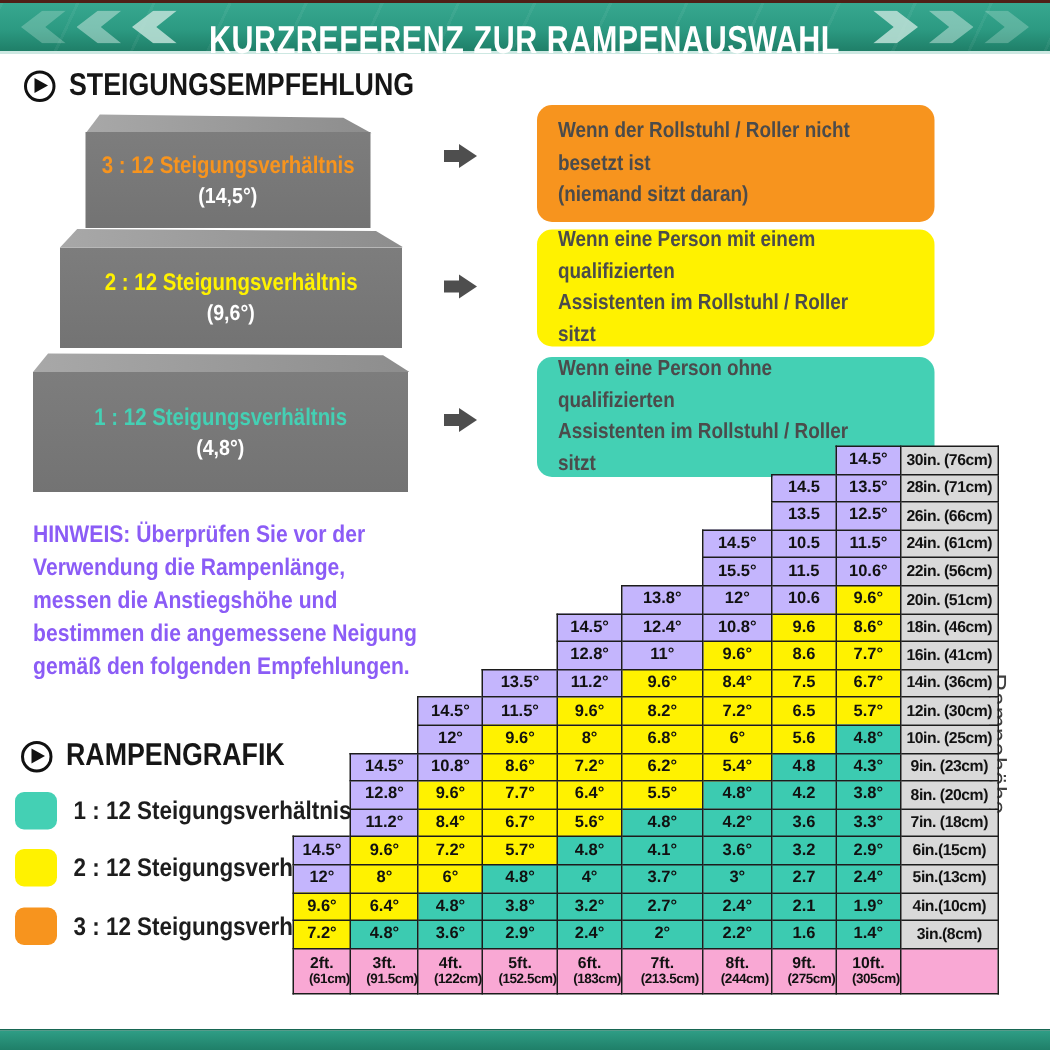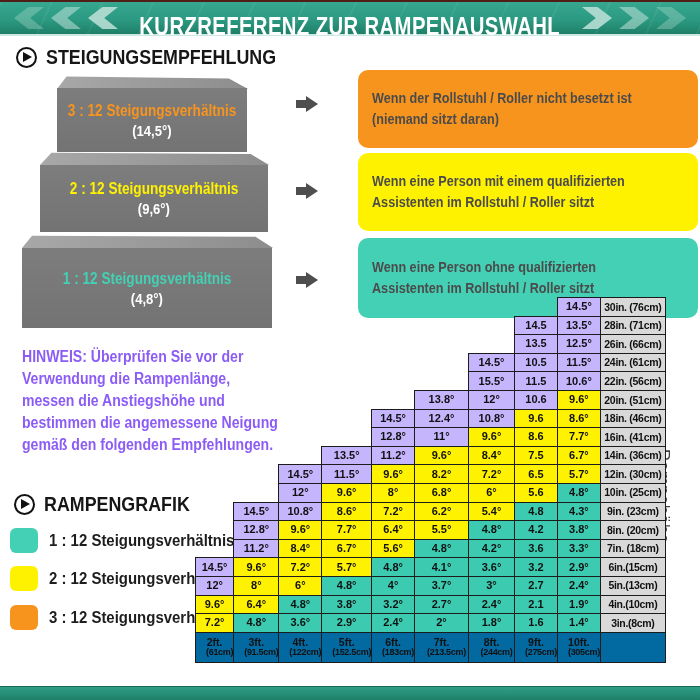--- a/index.html
+++ b/index.html
@@ -46,21 +46,21 @@
   .angle-label { font-size:14.5px; font-weight:bold; color:#fff; white-space:nowrap;
     display:inline-block; transform:scaleX(.9); }
 
   
   .big-arrow { position:absolute; width:22px; height:16px; }
   .big-arrow .bar { position:absolute; left:0; top:4px; width:11px; height:8px; background:#4e4e4e; }
   .big-arrow .head { position:absolute; left:10px; top:0; width:0; height:0;
     border-left:12px solid #4e4e4e; border-top:8px solid transparent; border-bottom:8px solid transparent; }
 
   
-  .rec-box { position:absolute; left:358px; width:340px; border-radius:10px;
+  .rec-box { position:absolute; left:358px; width:265px; border-radius:10px;
     display:flex; align-items:center; padding:10px 14px; }
   .rec-text { font-size:14.5px; font-weight:bold; color:#4b4b4b; line-height:1.45;
     white-space:pre-line; display:inline-block; transform:scaleX(.87); transform-origin:0 50%; }
 
   
   .note { position:absolute; left:22px; top:346px; width:310px;
     font-size:16px; font-weight:bold; color:#8b5cf6; line-height:1.38; }
   .note-inner { display:inline-block; transform:scaleX(.88); transform-origin:0 0; width:340px; }
   .note-lines { white-space:pre-line; }
 
@@ -73,21 +73,21 @@
   
   .ramp-table { position:absolute; left:195px; top:297px; border-collapse:collapse; table-layout:fixed; z-index:3; }
   .ramp-table td { height:18.6px; text-align:center; vertical-align:middle;
     font-size:11px; font-weight:bold; color:#111; line-height:1; padding:0; }
   td.cell { border:1.5px solid #1c1c1c; }
   td.cell-empty { border:none; background:transparent; }
   td.cell-o { background:#c4b5fd; }
   td.cell-y { background:#FFF200; }
   td.cell-t { background:#3CCBB1; }
   td.label-cell { background:#D9D9D9; font-size:10.5px; letter-spacing:-0.3px; }
-  .ramp-table tr.hdr td { height:30px; background:#0369a1; }
+  .ramp-table tr.hdr td { height:30px; background:#f9a8d4; }
   .hdr .ft { font-size:10.5px; font-weight:bold; }
   .hdr .cm { font-size:9px; font-weight:bold; letter-spacing:-0.3px;padding-left:10px; }
 
   .y-axis { position:absolute; left:651px; top:436px; width:22px; height:120px;
     writing-mode:vertical-rl; font-size:16.5px; color:#3f3f3f; text-align:center; letter-spacing:.5px; }
   .x-axis { position:absolute; left:195px; top:661px; width:453px; text-align:center;
     font-size:20px; color:#3f3f3f; }
   .x-axis span { display:inline-block; transform:scaleX(.9); }
 
   .z1 { z-index:1; }
@@ -408,21 +408,21 @@
           <td class="cell cell-t">1.9°</td>
           <td class="cell label-cell">4in.(10cm)</td>
         </tr>
         <tr>
           <td class="cell cell-y">7.2°</td>
           <td class="cell cell-t">4.8°</td>
           <td class="cell cell-t">3.6°</td>
           <td class="cell cell-t">2.9°</td>
           <td class="cell cell-t">2.4°</td>
           <td class="cell cell-t">2°</td>
-          <td class="cell cell-t">1.8°</td>
+          <td class="cell cell-t">2.2°</td>
           <td class="cell cell-t">1.6</td>
           <td class="cell cell-t">1.4°</td>
           <td class="cell label-cell">3in.(8cm)</td>
         </tr>
         <tr class="hdr">
           <td class="cell">
             <div class="ft">2ft.</div>
             <div class="cm">(61cm)</div>
           </td>
           <td class="cell">

